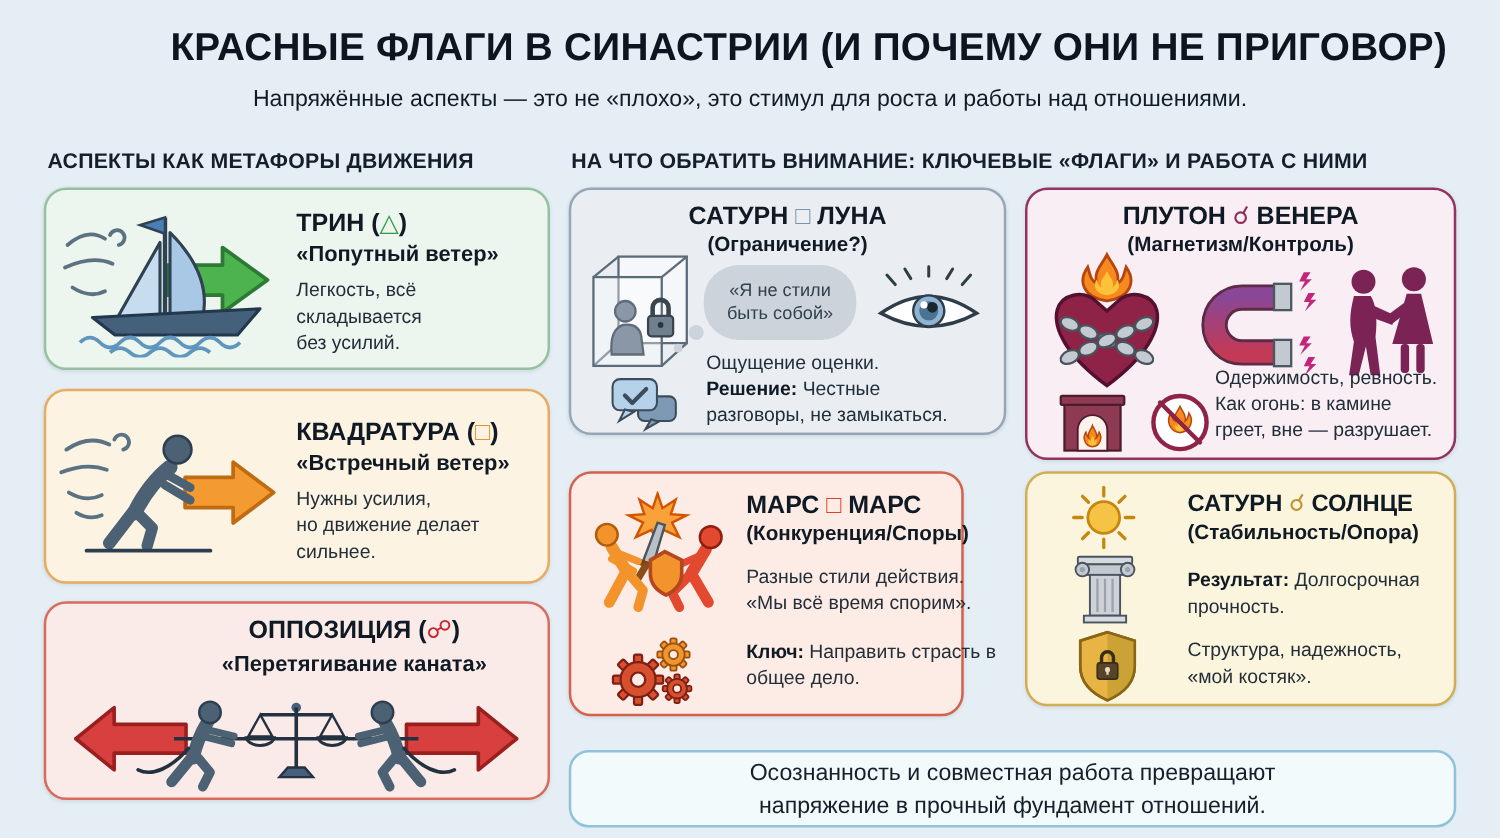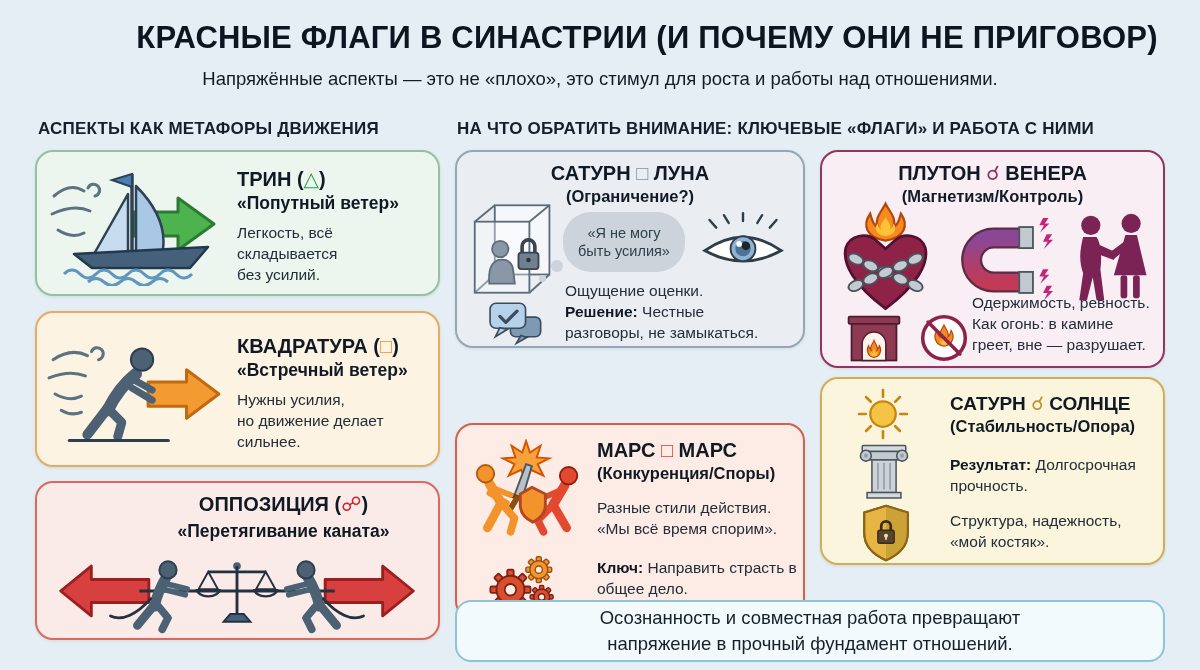--- a/index.html
+++ b/index.html
@@ -22,21 +22,21 @@
   #left-header{left:38px;top:119px;}
   #right-header{left:457px;top:119px;}
 
   .card{position:absolute;border:2.5px solid;border-radius:18px;box-sizing:border-box;
         box-shadow:0 1px 3px rgba(40,60,80,.10);}
   #card-trin       {left:35px; top:150px; width:405px; height:146px; background:#edf5ef; border-color:#96c1a1;}
   #card-kvadratura {left:35px; top:311px; width:405px; height:156px; background:#fdf3e3; border-color:#e7ab63;}
   #card-opposition {left:35px; top:481px; width:405px; height:159px; background:#faeae8; border-color:#d96b5e;padding-left:46px;}
   #card-saturn-luna{left:455px;top:150px; width:350px; height:198px; background:#eaeef3; border-color:#97a6b7;}
   #card-pluto-venera{left:820px;top:150px;width:345px; height:218px; background:#f8eef4; border-color:#93335f;}
-  #card-mars-mars  {left:455px;top:377px; width:350px; height:196px; background:#fdece5; border-color:#d5604b;margin-top:46px;}
+  #card-mars-mars  {left:455px;top:377px; width:316px; height:196px; background:#fdece5; border-color:#d5604b;}
   #card-saturn-sun {left:820px;top:377px; width:345px; height:188px; background:#fcf5dd; border-color:#d3ad55;padding-left:48px;}
   #footer-note{
     position:absolute;left:455px;top:600px;width:710px;height:62px;box-sizing:border-box;
     background:#f3fafc;border:2.5px solid #8fc3da;border-radius:16px;
     display:flex;flex-direction:column;justify-content:center;align-items:center;
     font-size:18.5px;font-weight:normal;color:#14202b;line-height:1.38;text-align:center;
   }
   .abs{position:absolute;}
   .c-title{font-size:20px;font-weight:bold;color:#101a24;margin:0;line-height:1.15;}
   .c-sub{font-size:17.5px;font-weight:bold;color:#101a24;margin:2px 0 0;line-height:1.15;}
@@ -174,21 +174,21 @@
         <line x1="8" y1="104" x2="30" y2="84"></line>
           <line x1="68" y1="104" x2="90" y2="84"></line>
         <rect x="8" y="26" width="60" height="78" fill="rgba(255,255,255,0.35)"></rect>
       </g>
       <circle cx="36" cy="56" r="9" fill="#8a97a6" stroke="#5f6d7b" stroke-width="2"></circle>
       <path d="M24,94 Q22,72 34,68 Q48,66 50,78 L52,94 Z" fill="#8a97a6" stroke="#5f6d7b" stroke-width="2"></path>
       <path d="M60,60 v-7 a7,7 0 0 1 14,0 v7" fill="none" stroke="#39444f" stroke-width="4"></path>
       <rect x="56" y="60" width="22" height="18" rx="3" fill="#71808f" stroke="#39444f" stroke-width="2"></rect>
       <circle cx="67" cy="68" r="2.5" fill="#2b343d"></circle>
     </svg>
-    <div class="cloud" style="left:106px;top:60px;width:122px;height:60px">«Я не могу быть усилия»</div>
+    <div class="cloud" style="left:106px;top:60px;width:122px;height:60px">«Я не стили быть собой»</div>
     <svg class="abs" style="left:242px;top:60px" width="88" height="60" viewBox="0 0 92 62">
       <g stroke="#2f3d48" stroke-width="2.5" stroke-linecap="round">
         <line x1="18" y1="16" x2="11" y2="8"></line>
           <line x1="31" y1="11" x2="26" y2="3"></line>
         <line x1="46" y1="9" x2="46" y2="1"></line>
           <line x1="61" y1="11" x2="66" y2="3"></line>
         <line x1="74" y1="16" x2="81" y2="8"></line>
       </g>
       <path d="M6,40 Q46,12 86,40 Q46,62 6,40 Z" fill="#ffffff" stroke="#2f3d48" stroke-width="3"></path>
       <circle cx="46" cy="38" r="13" fill="#8fb3d2" stroke="#2f3d48" stroke-width="2"></circle>

